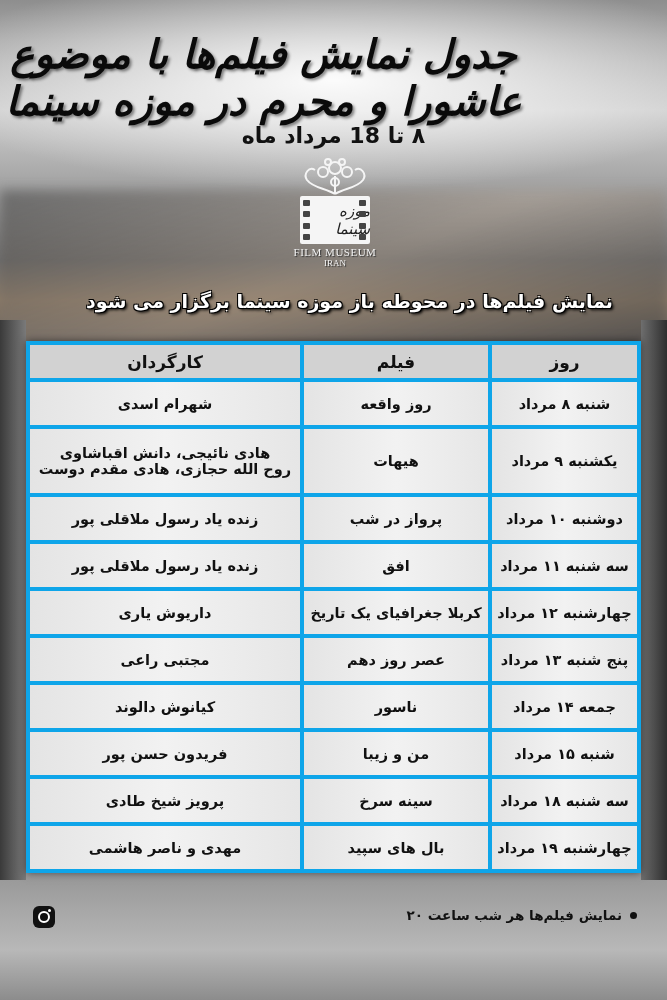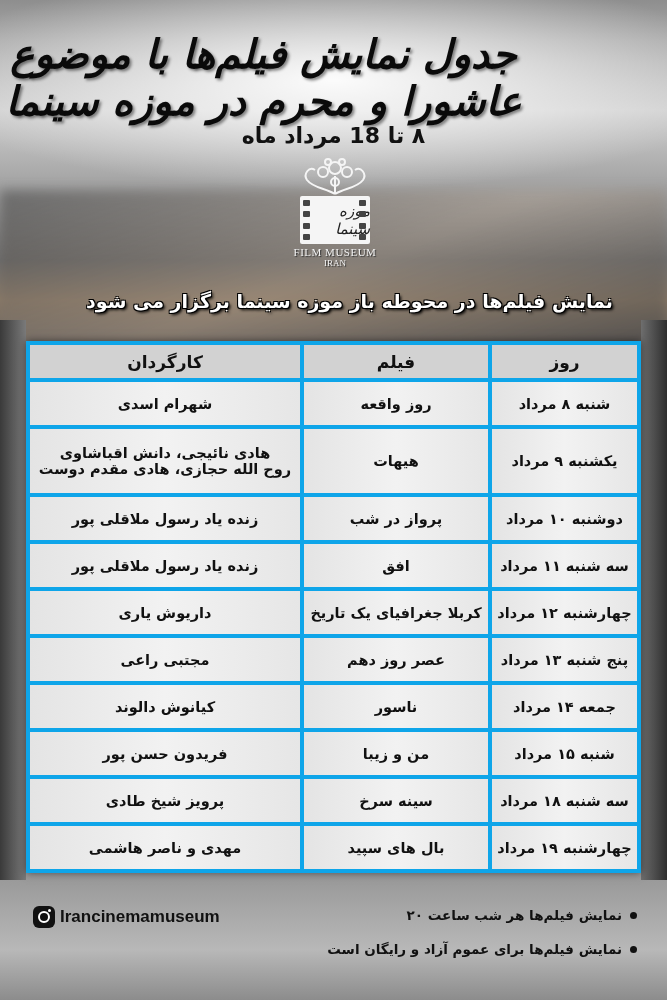--- a/index.html
+++ b/index.html
@@ -200,22 +200,17 @@
       <td>مهدی و ناصر هاشمی</td>
     </tr>
   </tbody>
 </table>
 
 <div class="notes">
   <div class="note">
     <span class="bullet"></span>
     <span>نمایش فیلم‌ها  هر شب ساعت ۲۰</span>
   </div>
-  <div class="note">
-    <span class="bullet"></span>
-    <span>نمایش فیلم‌ها  برای عموم آزاد و رایگان است</span>
-  </div>
 </div>
 
 <div class="insta">
   <span class="insta-icon"></span>
-  <span class="insta-handle">Irancinemamuseum</span>
 </div>
 
 </body></html>

